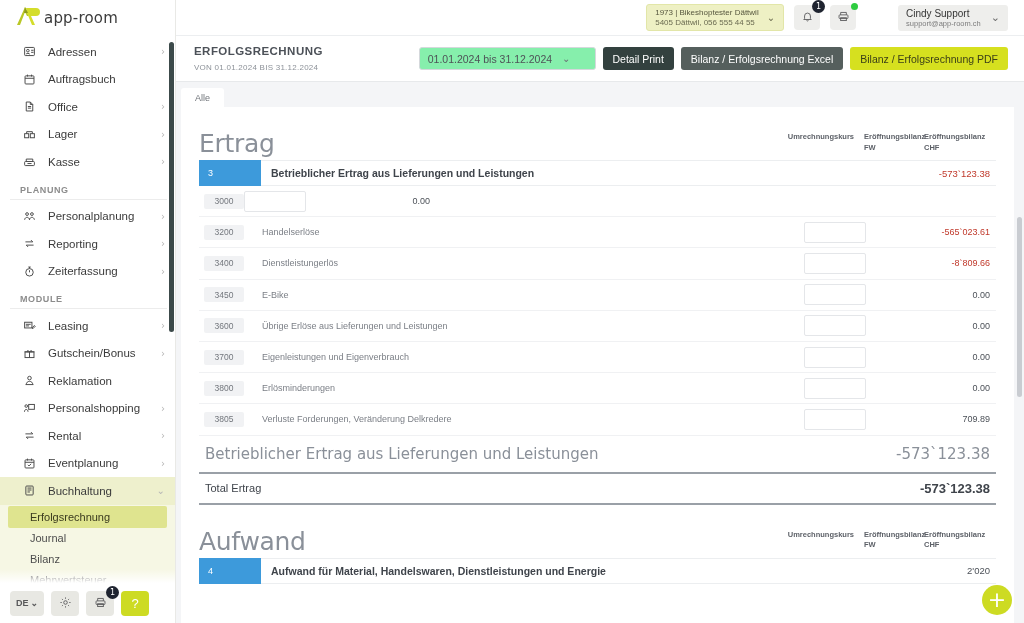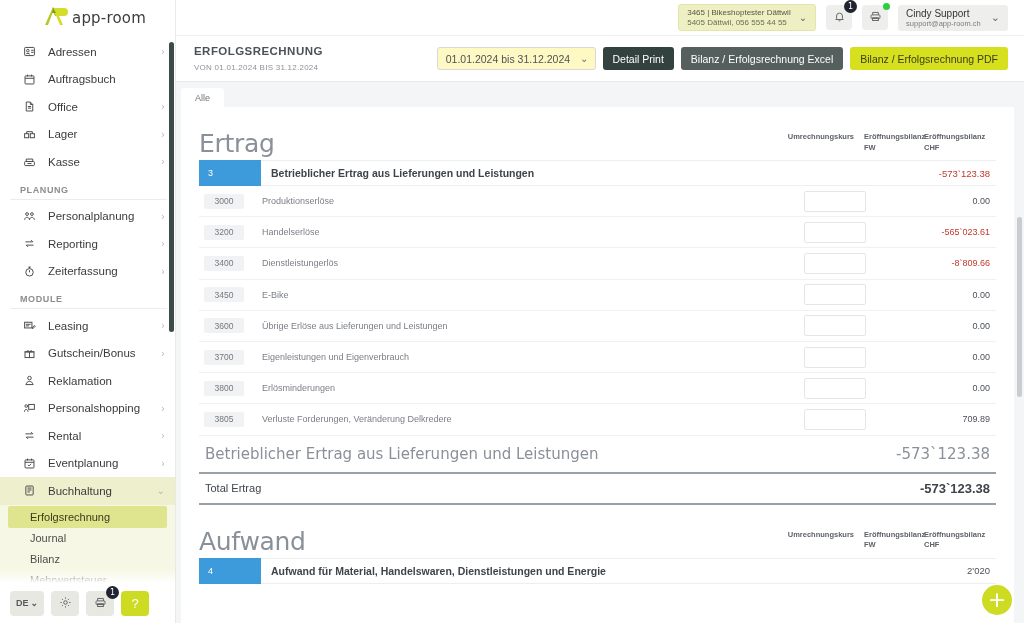--- a/index.html
+++ b/index.html
@@ -15,21 +15,21 @@
   #sidebar {
     width: 176px; height: 623px;
     background: #ffffff;
     position: relative;
     flex: 0 0 176px;
     border-right: 1px solid #e9e9e6;
     display: flex; flex-direction: column;
   }
   #logo-area {
     height: 36px; display: flex; align-items: center;
-    padding-left: 14px; gap: 4px; flex: 0 0 36px; margin-left: 28px;
+    padding-left: 14px; gap: 4px; flex: 0 0 36px;
   }
   #logo-mark { width: 26px; height: 22px; }
   #logo-text {
     font-size: 15px; color: #3c3c3c; letter-spacing: .2px;
     font-family: "DejaVu Sans", sans-serif;
   }
   #nav-scroll {
     flex: 1 1 auto; overflow: hidden; position: relative;
     padding-top: 2px;
   }
@@ -118,40 +118,40 @@
     border-radius: 50%; background: #1f2430; color: #fff; font-size: 8px;
     display: flex; align-items: center; justify-content: center;
     font-family: "DejaVu Sans", sans-serif;
   }
   .top-dot {
     position: absolute; top: -2px; right: -2px; width: 7px; height: 7px;
     border-radius: 50%; background: #2ecc40;
   }
   #user-chip {
     background: #eeeeec; border-radius: 3px; padding: 3px 8px;
-    display: flex; align-items: center; gap: 10px; cursor: pointer;
+    display: flex; align-items: center; gap: 10px; cursor: pointer; margin-left: 32px;
   }
   #user-chip .u1 { font-size: 10px; color: #343434; white-space: nowrap; }
   #user-chip .u2 { font-size: 7.5px; color: #7d7d7d; white-space: nowrap; }
 
   
   #pagehead {
     height: 46px; flex: 0 0 46px; background: #ffffff;
     display: flex; align-items: center; padding: 0 16px 0 18px;
     border-bottom: 1px solid #e7e9eb;
   }
   #pagehead .titles { flex: 1 1 auto; }
   #page-title {
     font-size: 11.5px; font-weight: bold; color: #4c5158; letter-spacing: .45px;
   }
   #page-sub { font-size: 8px; color: #8d9299; letter-spacing: .25px; margin-top: 6px; }
   #period-select {
     height: 23px; border: 1px solid #d5d8dc; border-radius: 3px;
-    background: #fef9c3; font-size: 10.5px; color: #4e5257;
-    padding: 0 6px 0 8px; min-width: 120px; cursor: pointer;
+    background: #86efac; font-size: 10.5px; color: #4e5257;
+    padding: 0 24px 0 8px; min-width: 120px; cursor: pointer;
     display: flex; align-items: center; justify-content: space-between; gap: 10px;
   }
   .hdr-btn {
     height: 23px; border-radius: 3px; display: flex; align-items: center;
     padding: 0 10px; font-size: 10.5px; cursor: pointer; white-space: nowrap;
     margin-left: 7px;
   }
   .hdr-btn.dark { background: #33413f; color: #ffffff; }
   .hdr-btn.grey { background: #555f5d; color: #ffffff; }
   .hdr-btn.lime { background: #d6e01f; color: #3b3f18; }
@@ -491,21 +491,21 @@
     </div>
     <div class="sb-btn help">?</div>
   </div>
 </div>
 
 <div id="main">
 
   <div id="topbar">
     <div id="branch-chip">
       <div class="lines">
-        <div class="l1">3465 | Bikeshoptester Dättwil</div>
+        <div class="l1">1973 | Bikeshoptester Dättwil</div>
         <div class="l2">5405 Dättwil, 056 555 44 55</div>
       </div>
       <span style="font-size:10px;color:#6b6b50;">⌄</span>
     </div>
 
     <div class="top-ico-btn">
       <span>
         <svg width="13" height="13" viewBox="0 0 16 16" fill="none" stroke="#5b5b5d" stroke-width="1.1">
           <path d="M4.4 10.5V7.4a3.6 3.6 0 017.2 0v3.1l1 1.2H3.4z"></path>
             <path d="M6.8 12.7a1.3 1.3 0 002.4 0"></path>
@@ -571,21 +571,20 @@
       </div>
 
       <div class="grp-row">
         <div class="grp-badge">3</div>
         <div class="grp-label">Betrieblicher Ertrag aus Lieferungen und Leistungen</div>
         <div class="grp-value">-573`123.38</div>
       </div>
 
       <div class="acc-row">
         <div class="acc-num">3000</div>
-        <div class="acc-name">Produktionserlöse</div>
         <div class="acc-input"></div>
         <div class="acc-value">0.00</div>
       </div>
 
       <div class="acc-row">
         <div class="acc-num">3200</div>
         <div class="acc-name">Handelserlöse</div>
         <div class="acc-input"></div>
         <div class="acc-value neg">-565`023.61</div>
       </div>

